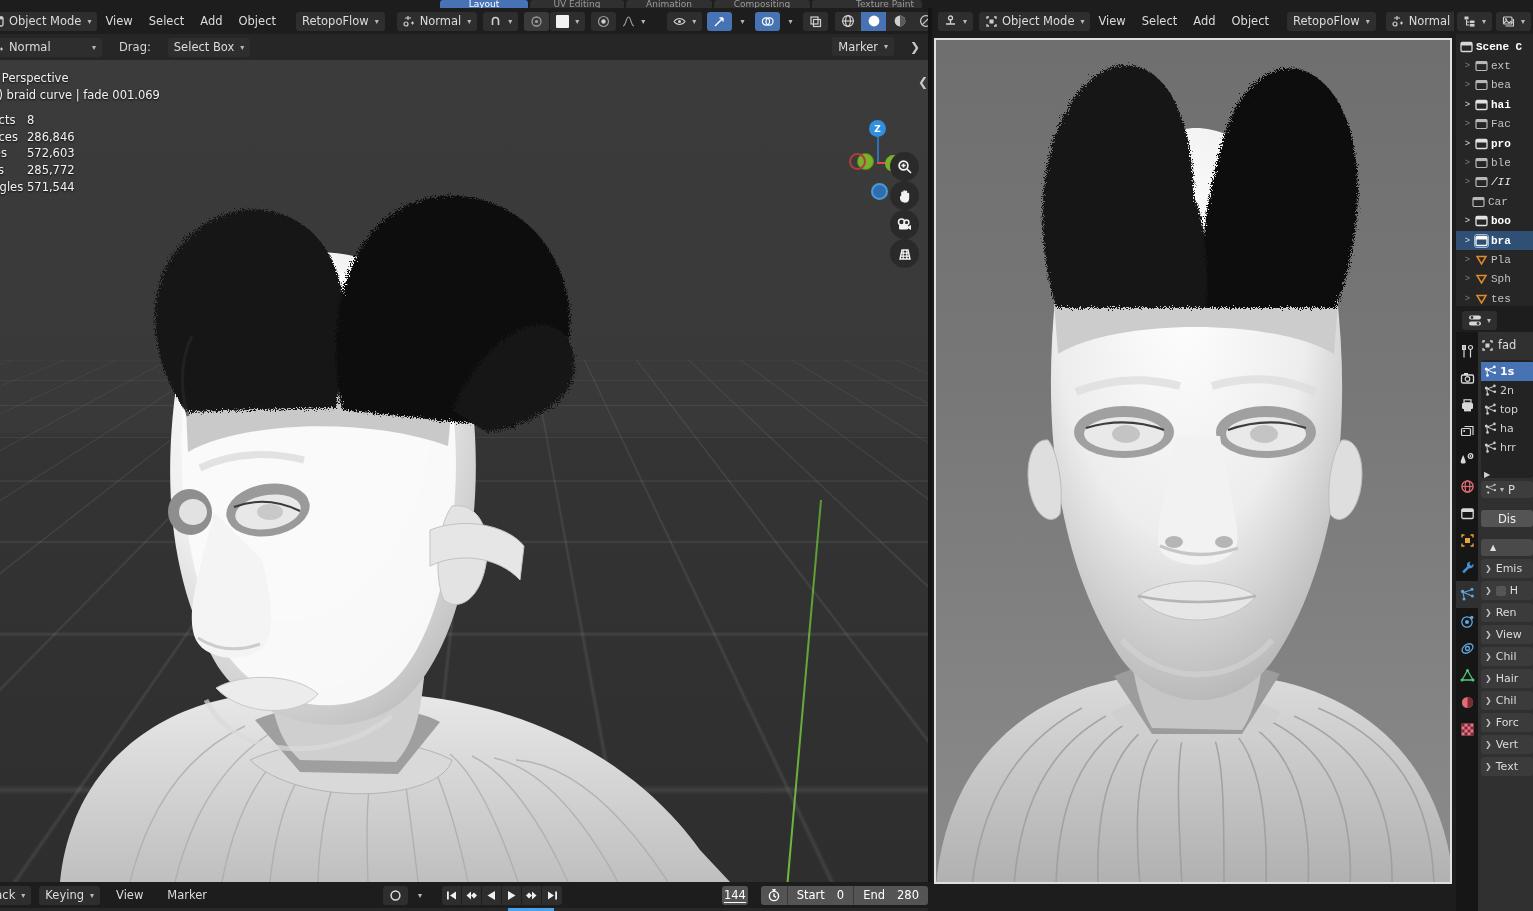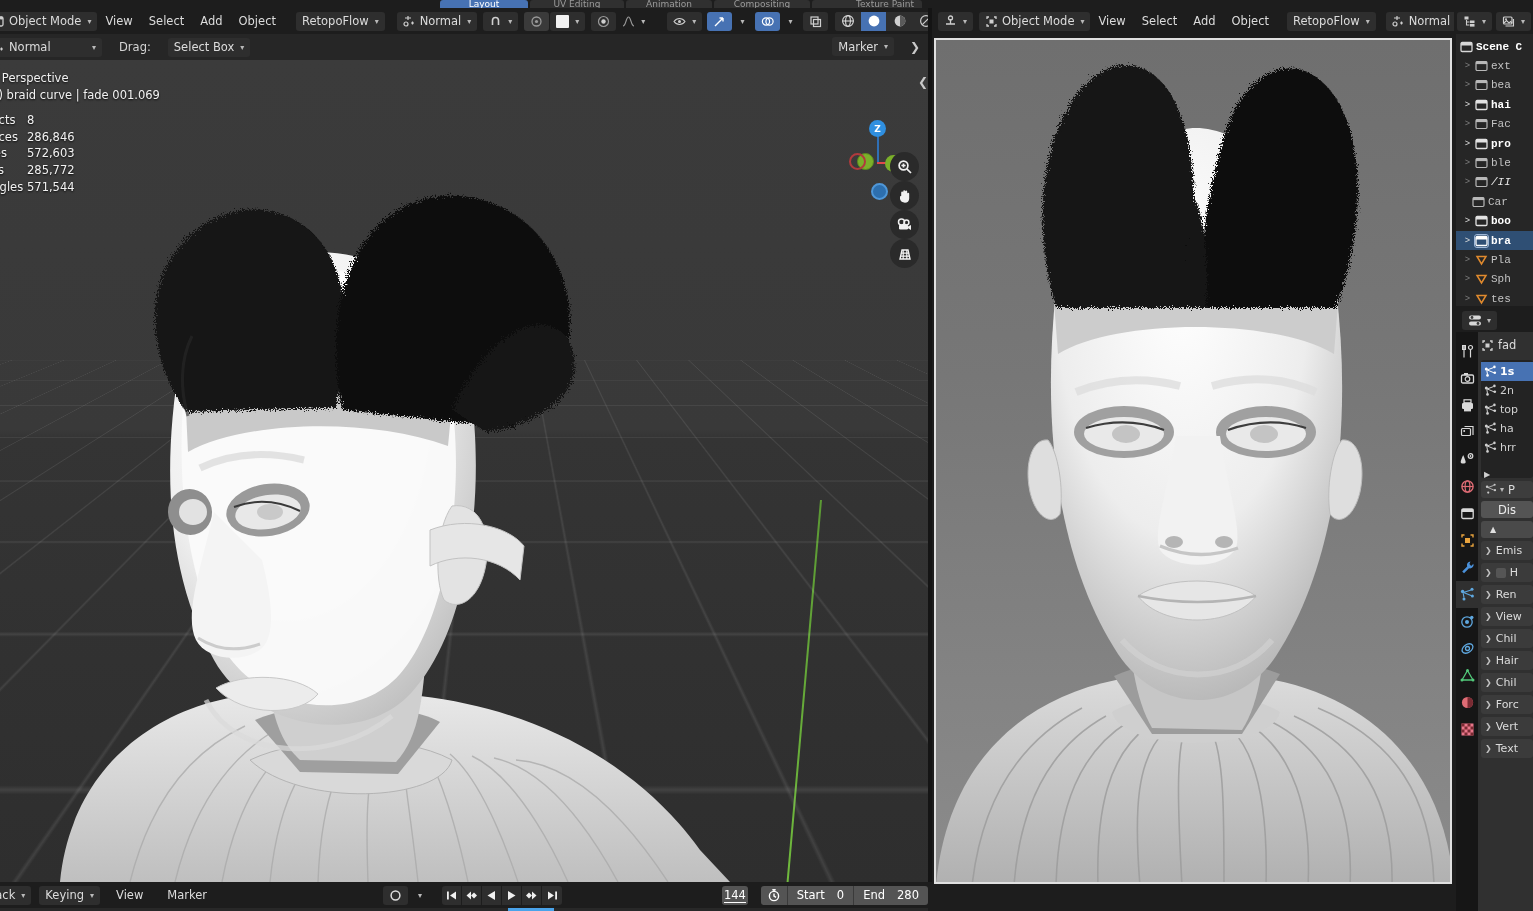--- a/index.html
+++ b/index.html
@@ -105,21 +105,21 @@
   .p-main { flex:1; background:#303030; padding:3px 0 0 3px; overflow:hidden; }
   .p-objrow { height:20px; display:flex; align-items:center; gap:4px; color:#dcdcdc;
     white-space:nowrap; }
   .plist { margin-top:5px; background:#232323; border-radius:3px; padding:2px 0;
     height:118px; }
   .plrow { height:19px; display:flex; align-items:center; gap:3px; padding-left:3px;
     color:#d0d0d0; white-space:nowrap; font-size:11px; }
   .plrow.sel { background:#4772b3; color:#fff; font-weight:bold; }
   .pfield { height:17px; background:#3d3d3d; border-radius:3px; margin-top:3px;
     display:flex; align-items:center; padding-left:4px; color:#dcdcdc; white-space:nowrap; }
-  .pbtn { height:17px; background:#545454; border-radius:3px; margin-top:3px;
+  .pbtn { height:17px; background:#545454; border-radius:3px; margin-top:12px;
     display:flex; align-items:center; justify-content:center; color:#ececec;
     white-space:nowrap; }
   .ppanel { height:19px; background:#3b3b3b; border-radius:3px; margin-top:3px;
     display:flex; align-items:center; gap:4px; padding-left:4px; color:#dcdcdc;
     white-space:nowrap; font-size:11px; }
   .ppanel .tri { font-size:8px; color:#c2c2c2; }
   .cbx { width:10px; height:10px; background:#555; border-radius:2px; flex:none; }
 
   
   .tl { position:absolute; left:0; top:882px; width:928px; height:29px; background:#1d1d1d; }

